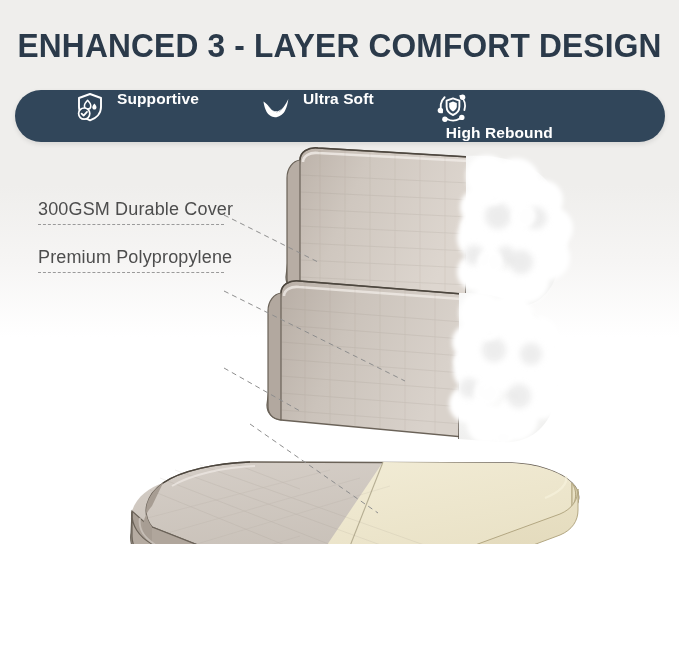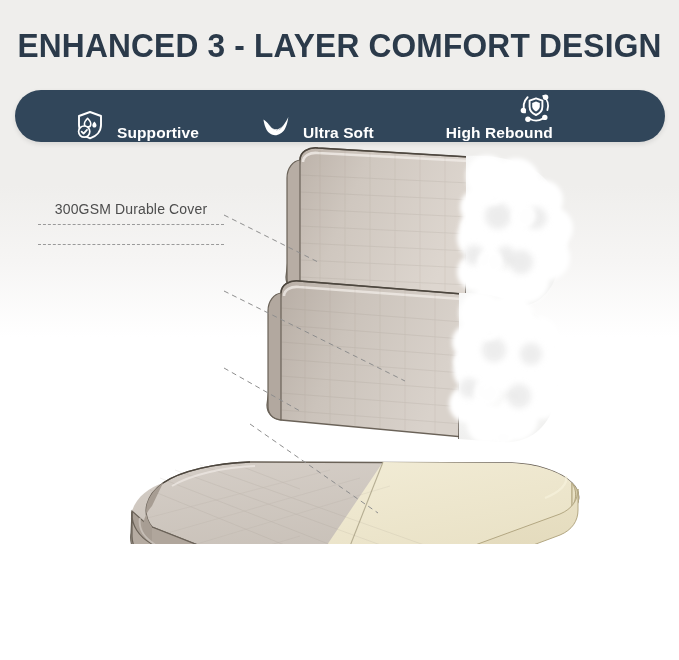--- a/index.html
+++ b/index.html
@@ -29,34 +29,34 @@
   }
 
   
   #pillbar {
     position:absolute; left:15px; top:90px; width:650px; height:52px;
     background:#31465a;
     border-radius:26px;
     display:flex; align-items:center;
     box-shadow:0 2px 5px rgba(0,0,0,0.10);
   }
-  .feature { display:flex; align-items:flex-end; height:100%; }
+  .feature { display:flex; align-items:flex-start; height:100%; }
   .feature .ic { width:34px; height:34px; flex:0 0 34px; display:block; }
   .feature .flabel {
     color:#ffffff; font-size:15.5px; font-weight:bold;
     margin-left:10px; white-space:nowrap; letter-spacing:0.1px;
   }
   #feat-0 { margin-left:58px; }
   #feat-1 { margin-left:60px; }
   #feat-2 { margin-left:62px;flex-direction:column; }
 
   
   .callout { position:absolute; }
   .callout .ctext {
-    font-size:14px; color:#4d4d4d; font-weight:normal;
+    font-size:18px; color:#4d4d4d; font-weight:normal;
     line-height:28px; white-space:nowrap; letter-spacing:0.15px;text-align:center;
   }
   .callout .rule {
     border-top:1px dashed #9a9a9a;
     margin-top:1px;
   }
   #co-0 { left:38px; top:195px; }
   #co-0 .rule { width:186px; }
   #co-1 { left:38px; top:243px; }
   #co-1 .rule { width:186px; }
@@ -389,18 +389,19 @@
       <path d="M250 424 L378 513"></path>
     </g>
   </svg>
 
   <div class="callout" id="co-0">
     <div class="ctext">300GSM Durable Cover</div>
     <div class="rule"></div>
   </div>
 
   <div class="callout" id="co-1">
+    <div class="ctext">Premium Polypropylene</div>
     <div class="rule"></div>
   </div>
 
 
 
 </div>
 
 </body></html>

